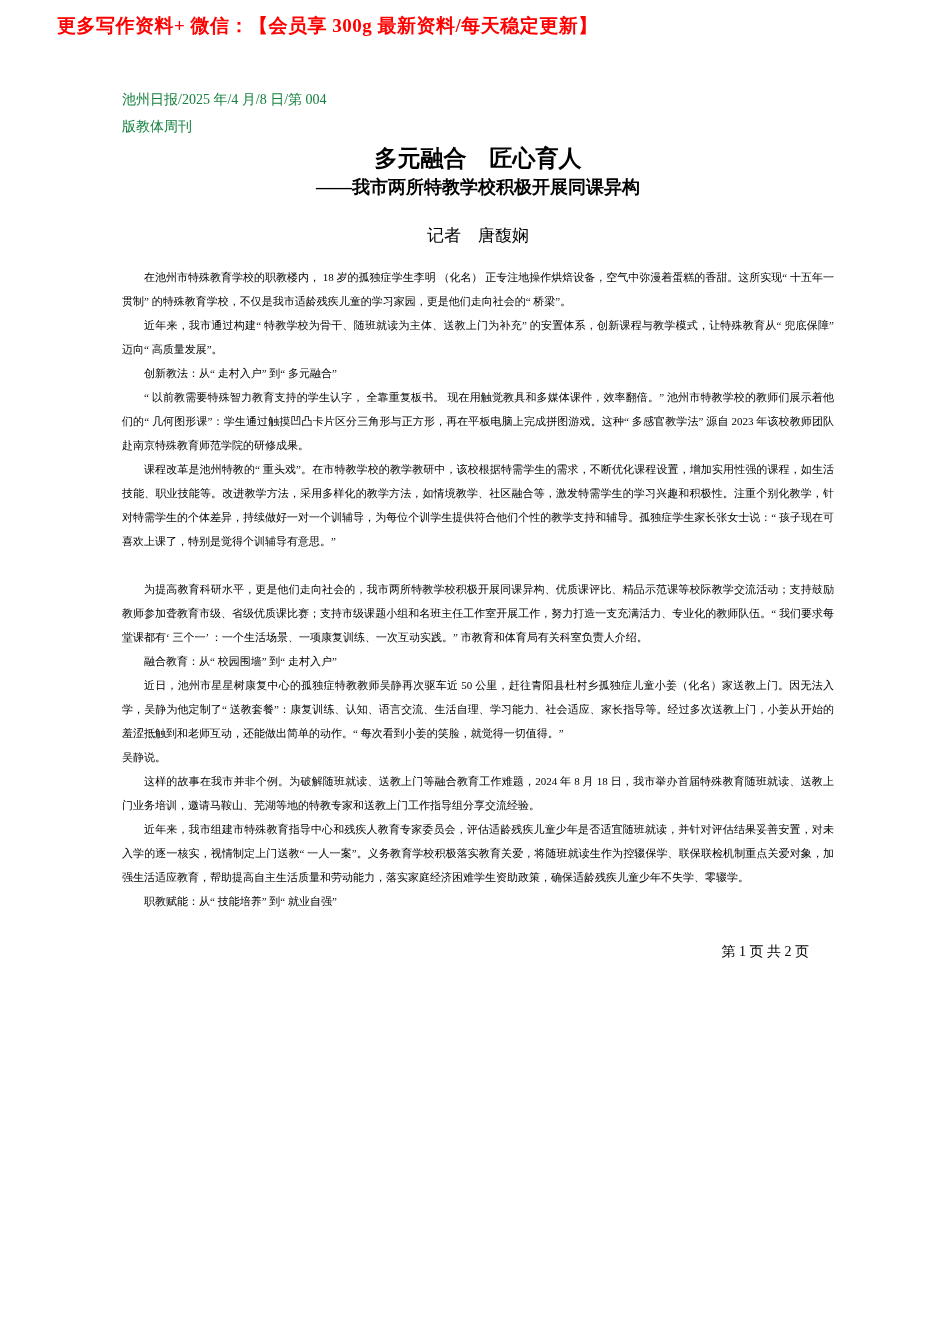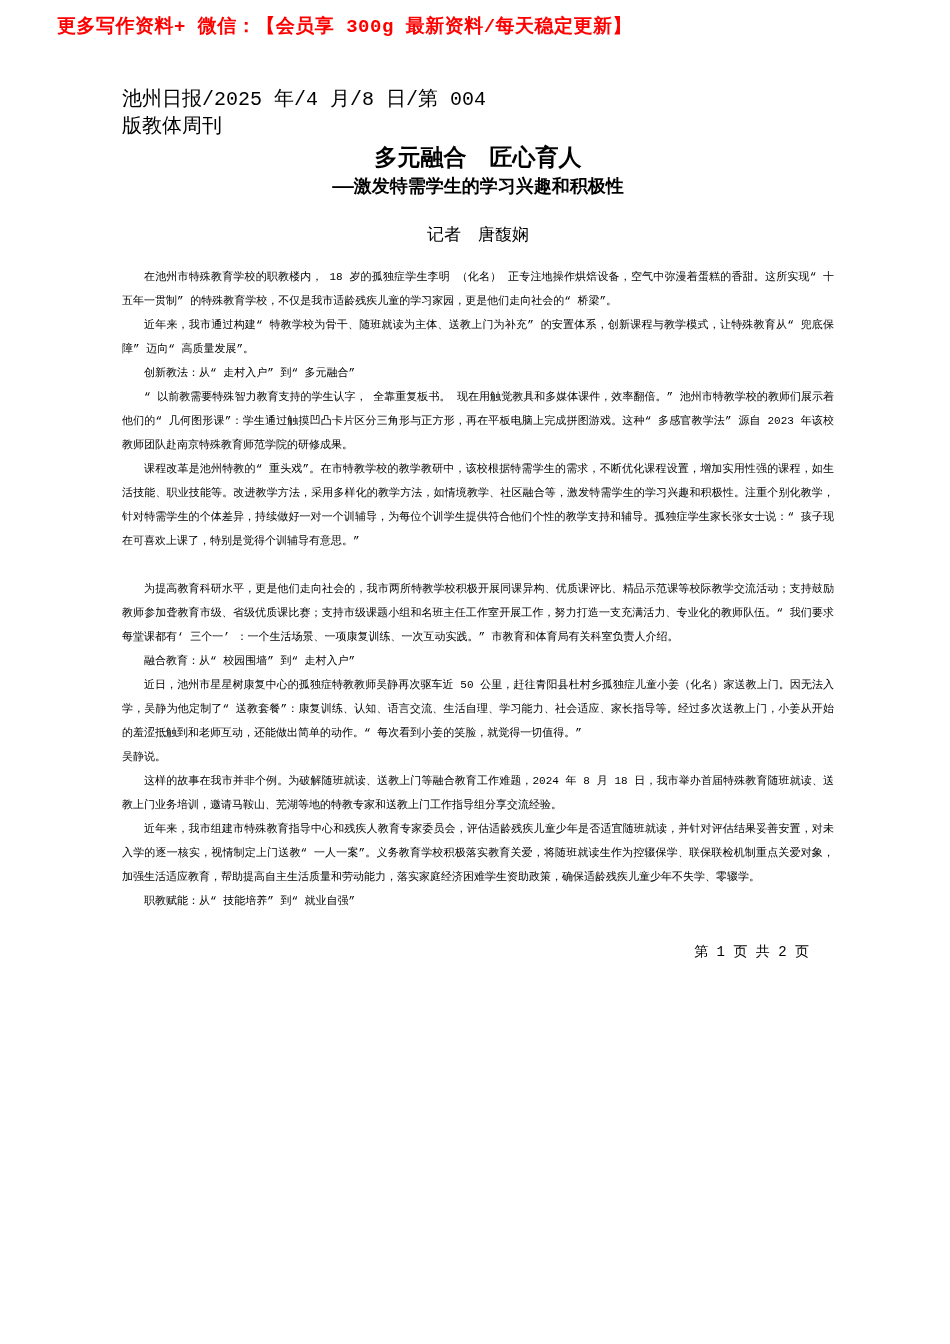--- a/index.html
+++ b/index.html
@@ -2,43 +2,43 @@
 <html><head>
 <meta charset="utf-8">
 <style>
   * { margin: 0; padding: 0; box-sizing: border-box; }
   html, body { background: #ffffff; }
   .page {
     position: relative;
     width: 950px;
     height: 976px;
     background: #ffffff;
-    font-family: Liberation Mono, monospace;
+    font-family: Liberation Serif, serif;
     color: #000000;
     overflow: hidden;
   }
   .promo {
     position: absolute;
     top: 13px;
     left: 57px;
     font-size: 19px;
     font-weight: bold;
     letter-spacing: 0.5px;
     color: #ff0000;
   }
   .doc {
     position: absolute;
     top: 86px;
     left: 122px;
     width: 712px;
   }
   .meta {
-    font-size: 20px;
+    font-size: 14px;
     line-height: 27px;
-    color: #000000;
+    color: #15803d;
   }
   .title {
     margin-top: 4px;
     font-size: 23px;
     font-weight: bold;
     text-align: center;
     line-height: 30px;
   }
   .subtitle {
     font-size: 18px;
@@ -98,21 +98,21 @@
 
   <div class="promo">更多写作资料+ 微信：【会员享 300g 最新资料/每天稳定更新】</div>
 
   <div class="doc">
 
     <div class="meta">池州日报/2025 年/4 月/8 日/第 004</div>
     <div class="meta">版教体周刊</div>
 
     <h1 class="title">多元融合　匠心育人</h1>
 
-    <h2 class="subtitle">——激发特需学生的学习兴趣和积极性</h2>
+    <h2 class="subtitle">——我市两所特教学校积极开展同课异构</h2>
 
     <div class="byline">记者　唐馥娴</div>
 
     <div class="body-text">
       <p>在池州市特殊教育学校的职教楼内， 18 岁的孤独症学生李明 （化名） 正专注地操作烘焙设备，空气中弥漫着蛋糕的香甜。这所实现“ 十五年一贯制” 的特殊教育学校，不仅是我市适龄残疾儿童的学习家园，更是他们走向社会的“ 桥梁”。</p>
       <p>近年来，我市通过构建“ 特教学校为骨干、随班就读为主体、送教上门为补充” 的安置体系，创新课程与教学模式，让特殊教育从“ 兜底保障” 迈向“ 高质量发展”。</p>
       <p>创新教法：从“ 走村入户” 到“ 多元融合”</p>
       <p>“ 以前教需要特殊智力教育支持的学生认字， 全靠重复板书。 现在用触觉教具和多媒体课件，效率翻倍。” 池州市特教学校的教师们展示着他们的“ 几何图形课”：学生通过触摸凹凸卡片区分三角形与正方形，再在平板电脑上完成拼图游戏。这种“ 多感官教学法” 源自 2023 年该校教师团队赴南京特殊教育师范学院的研修成果。</p>
       <p>课程改革是池州特教的“ 重头戏”。在市特教学校的教学教研中，该校根据特需学生的需求，不断优化课程设置，增加实用性强的课程，如生活技能、职业技能等。改进教学方法，采用多样化的教学方法，如情境教学、社区融合等，激发特需学生的学习兴趣和积极性。注重个别化教学，针对特需学生的个体差异，持续做好一对一个训辅导，为每位个训学生提供符合他们个性的教学支持和辅导。孤独症学生家长张女士说：“ 孩子现在可喜欢上课了，特别是觉得个训辅导有意思。”</p>
       <p class="gap-above">为提高教育科研水平，更是他们走向社会的，我市两所特教学校积极开展同课异构、优质课评比、精品示范课等校际教学交流活动；支持鼓励教师参加聋教育市级、省级优质课比赛；支持市级课题小组和名班主任工作室开展工作，努力打造一支充满活力、专业化的教师队伍。“ 我们要求每堂课都有‘ 三个一’ ：一个生活场景、一项康复训练、一次互动实践。” 市教育和体育局有关科室负责人介绍。</p>

